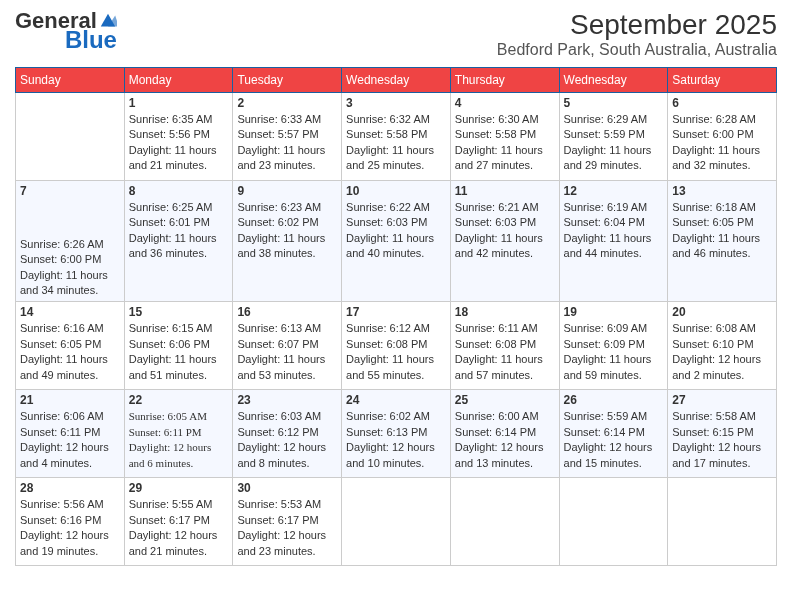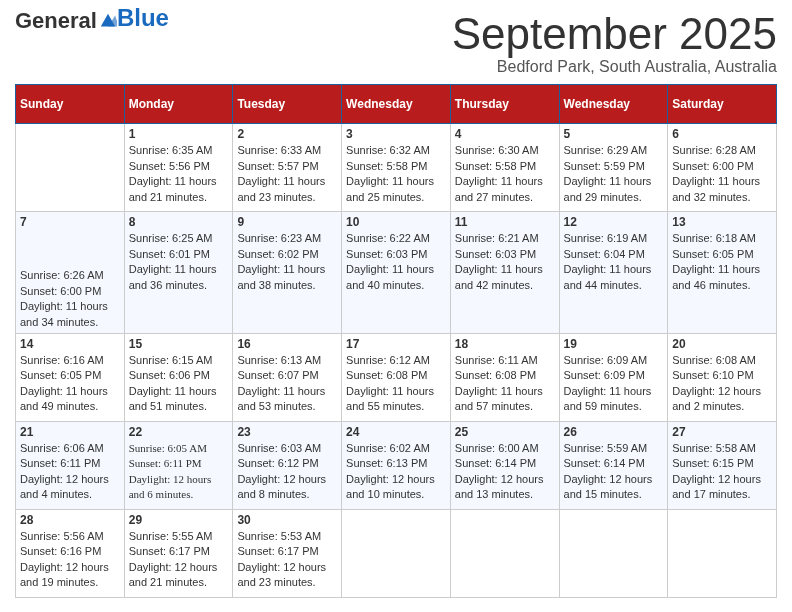--- a/index.html
+++ b/index.html
@@ -11,61 +11,62 @@
       padding: 10px 15px;
     }
     .header {
       display: flex;
       justify-content: space-between;
       align-items: flex-start;
       margin-bottom: 8px;
     }
     .logo {
       display: flex;
-      align-items: flex-start;
+      flex-direction: column;
+      align-items: flex-end;
     }
     .logo-text {
       display: flex;
       align-items: center;
       font-size: 22px;
       font-weight: bold;
       color: #333;
       line-height: 1;
     }
     .logo-general { color: #333; }
     .logo-blue { color: #1a6abf; }
     .logo-icon {
       width: 18px;
       height: 18px;
       margin-left: 2px;
     }
     .title-section {
       text-align: right;
     }
     .month-title {
-      font-size: 44px;
+      font-size: 28px;
       font-weight: normal;
       color: #333;
       line-height: 1.1;
     }
     .location-title {
       font-size: 16px;
       color: #555;
     }
     table {
       width: 100%;
       border-collapse: collapse;
       table-layout: fixed;
     }
     th {
-      background-color: #b91c1c;
+      background-color: #ef4444;
       color: #fff;
       font-size: 12px;
-      font-weight: bold;
-      padding: 12px 4px;
+      font-weight: normal;
+      padding: 5px 4px;
       text-align: left;
       border: 1px solid #1a5fa0;
     }
     td {
       border: 1px solid #ccc;
       vertical-align: top;
       padding: 3px 4px;
       font-size: 9.5px;
       color: #333;
       height: 88px;

